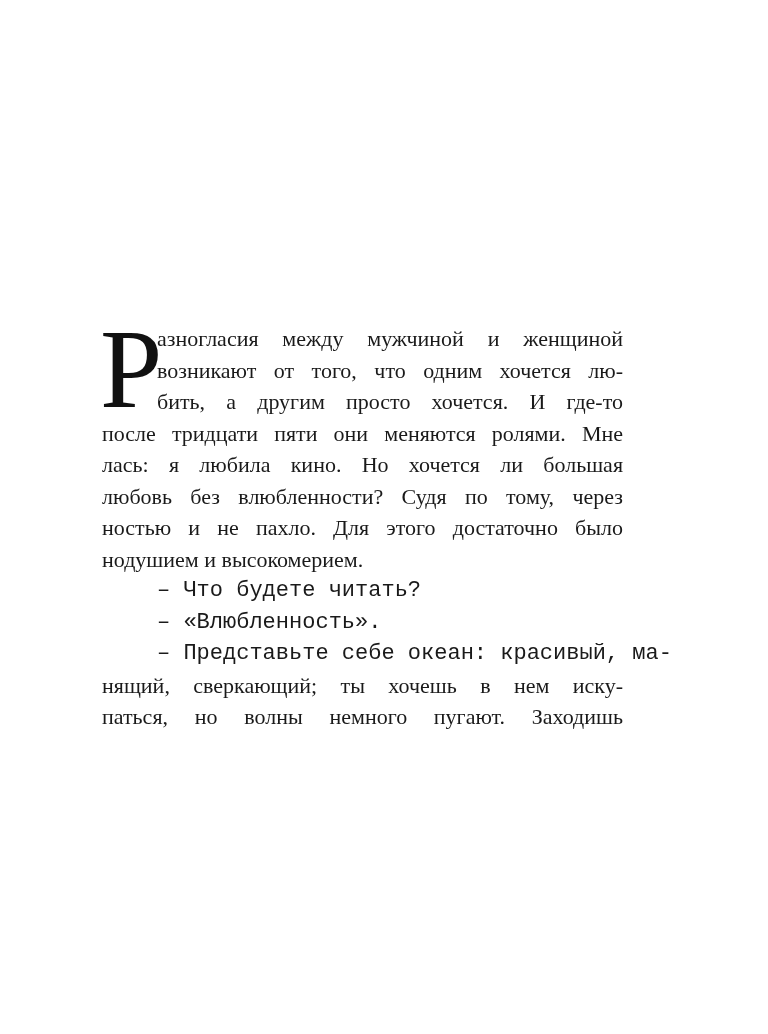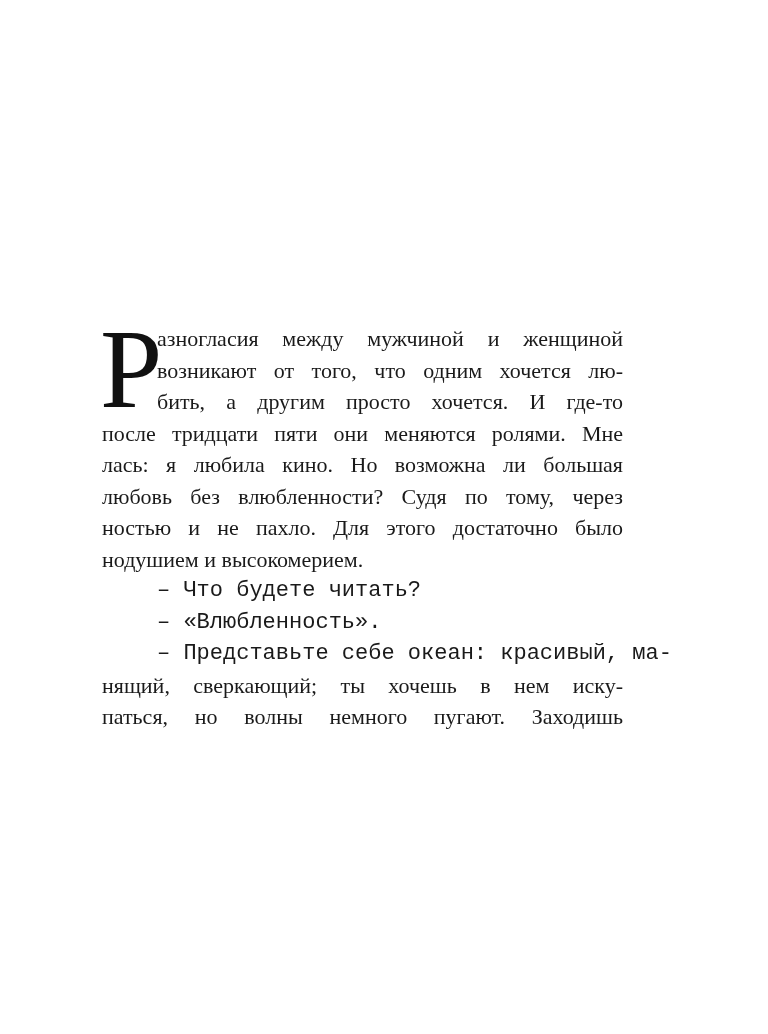--- a/index.html
+++ b/index.html
@@ -53,21 +53,21 @@
 </head>
 <body>
 
 <div class="page">
   <span class="dropcap">Р</span>
 
   <span class="line indent-cap">азногласия между мужчиной и женщиной</span>
   <span class="line indent-cap">возникают от того, что одним хочется лю-</span>
   <span class="line indent-cap">бить, а другим просто хочется. И где-то</span>
   <span class="line">после тридцати пяти они меняются ролями. Мне</span>
-  <span class="line">лась: я любила кино. Но возможна ли большая</span>
+  <span class="line">лась: я любила кино. Но хочется ли большая</span>
   <span class="line">любовь без влюбленности? Судя по тому, через</span>
   <span class="line">ностью и не пахло. Для этого достаточно было</span>
   <span class="line last">нодушием и высокомерием.</span>
 
   <span class="line indent last">– Что будете читать?</span>
   <span class="line indent last">– «Влюбленность».</span>
   <span class="line indent">– Представьте себе океан: красивый, ма-</span>
   <span class="line">нящий, сверкающий; ты хочешь в нем иску-</span>
   <span class="line">паться, но волны немного пугают. Заходишь</span>
 </div>

